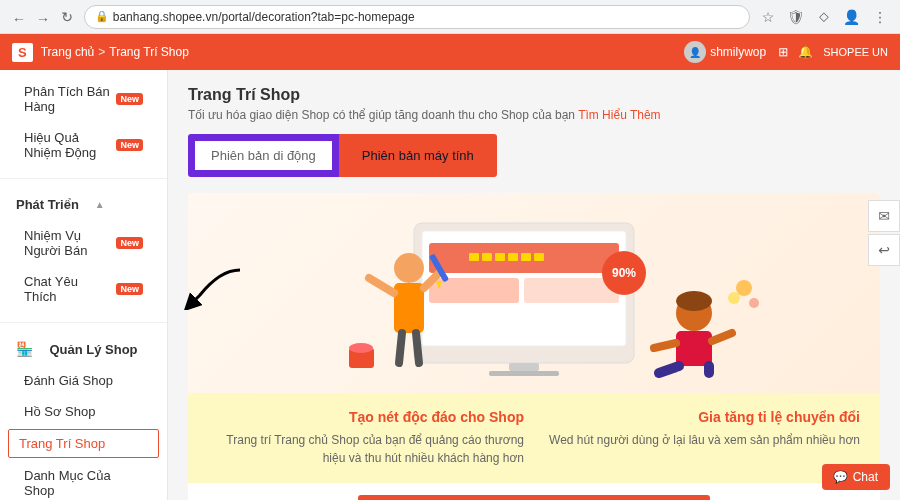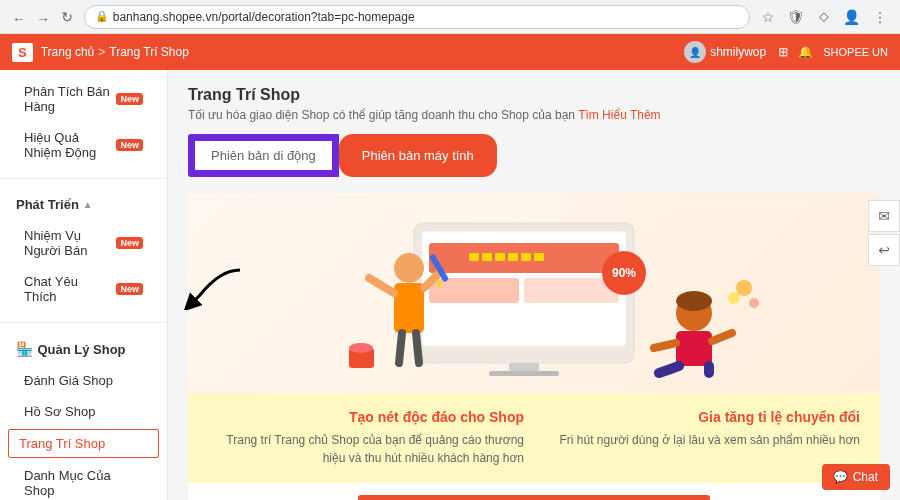--- a/index.html
+++ b/index.html
@@ -88,21 +88,21 @@
       margin: 2px 8px;
       padding: 6px 10px;
     }
     .sidebar-section-header {
       padding: 8px 16px;
       font-weight: bold;
       font-size: 13px;
       color: #333;
       display: flex;
       align-items: center;
-      gap: 4px;
+      gap: 16px;
       cursor: pointer;
     }
     .new-badge {
       background: #ee4d2d;
       color: white;
       font-size: 9px;
       padding: 1px 4px;
       border-radius: 3px;
       font-weight: bold;
     }
@@ -135,23 +135,22 @@
       font-size: 13px;
       cursor: pointer;
       border: 7px solid #6d28d9;
       background: white;
       color: #666;
     }
     .tab:first-child { border-radius: 3px 0 0 3px; }
     .tab:last-child { border-radius: 0 3px 3px 0; }
     .tab.active {
       background: #ee4d2d;
-      color: #ffffff;
+      color: #0f172a;
       border-color: #ee4d2d;
-      border-radius: 14px;
     }
 
     
     .hero-section {
       background: white;
       border-radius: 4px;
       overflow: hidden;
       position: relative;
     }
     .hero-illustration {
@@ -409,21 +408,21 @@
         </svg>
       </div>
 
       <div class="benefits-row">
         <div class="benefit-item">
           <div class="benefit-title">Tạo nét độc đáo cho Shop</div>
           <div class="benefit-desc">Trang trí Trang chủ Shop của bạn để quảng cáo thương hiệu và thu hút nhiều khách hàng hơn</div>
         </div>
         <div class="benefit-item">
           <div class="benefit-title">Gia tăng tỉ lệ chuyển đổi</div>
-          <div class="benefit-desc">Fri hút người dùng ở lại lâu và xem sản phẩm nhiều hơn</div>
+          <div class="benefit-desc">Wed hút người dùng ở lại lâu và xem sản phẩm nhiều hơn</div>
         </div>
       </div>
 
       <div class="cta-section">
         <button class="cta-button">
           <span>Trang trí Trang chủ Shop phiên bản máy tính ngay!  »</span>
         </button>
       </div>
     </div>
   </div>

